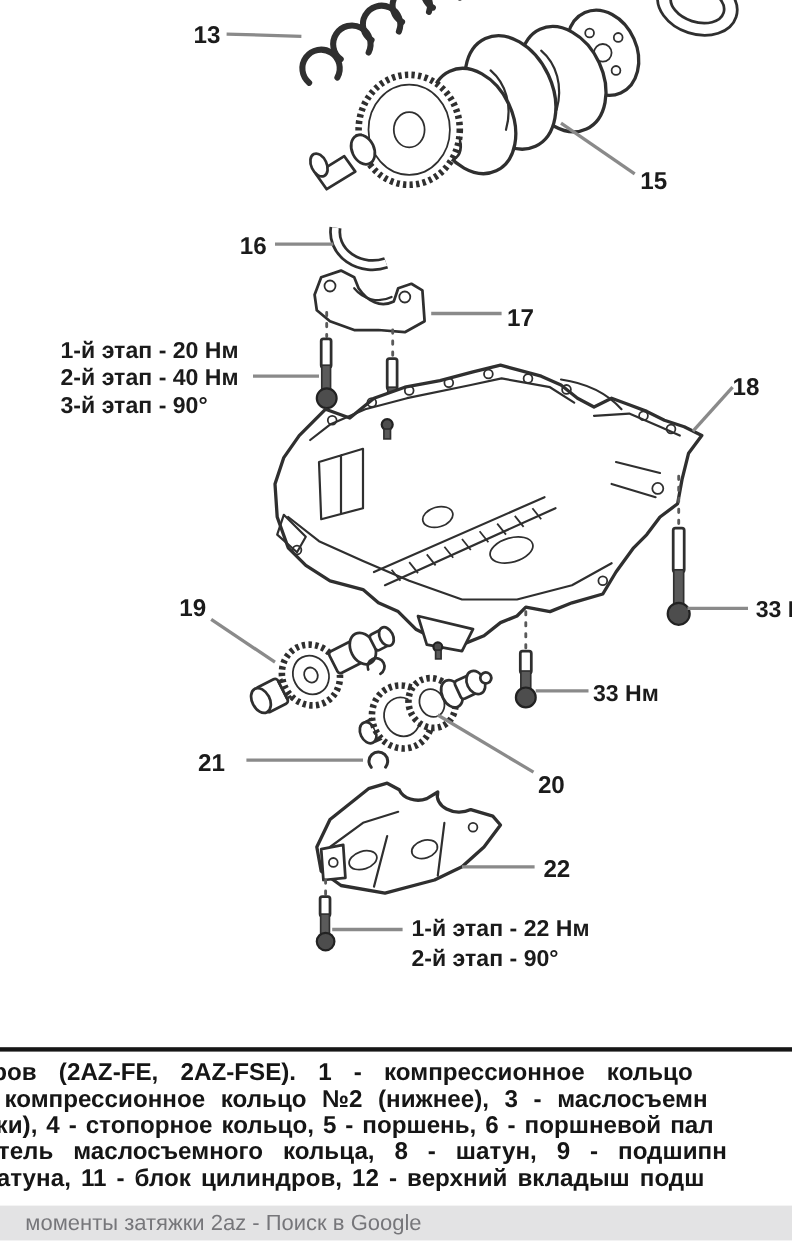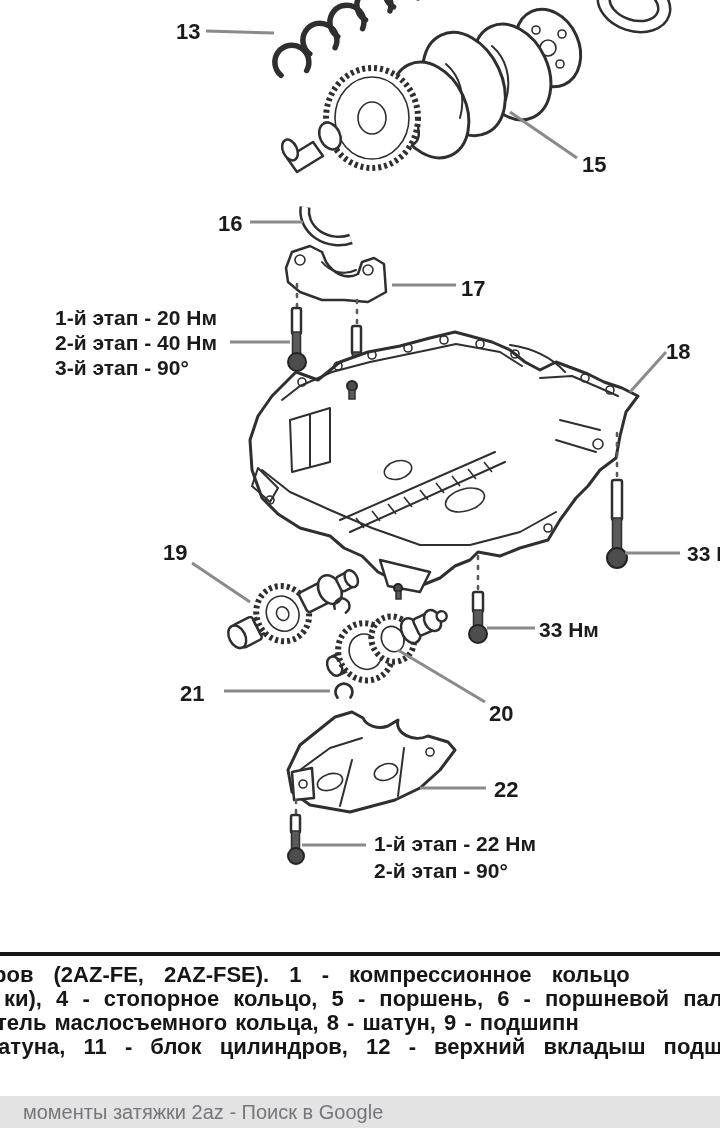--- a/index.html
+++ b/index.html
@@ -262,20 +262,21 @@
         <text class="torq" x="687" y="561">33 Н</text>
         <text class="torq" x="539" y="637">33 Нм</text>
         <text class="torq" x="374" y="851">1-й этап - 22 Нм</text>
         <text class="torq" x="374" y="878">2-й этап - 90°</text>
       </g>
     </svg>
   </div>
 
   <div id="footer-box">
     <div class="cap-line">ров (2AZ-FE, 2AZ-FSE). 1 - компрессионное кольцо</div>
+    <div class="cap-line">компрессионное кольцо №2 (нижнее), 3 - маслосъемн</div>
     <div class="cap-line">ки), 4 - стопорное кольцо, 5 - поршень, 6 - поршневой пал</div>
     <div class="cap-line">тель маслосъемного кольца, 8 - шатун, 9 - подшипн</div>
     <div class="cap-line">атуна, 11 - блок цилиндров, 12 - верхний вкладыш подш</div>
   </div>
 
   <div id="status-bar">
     <span>моменты затяжки 2az - Поиск в Google</span>
   </div>
 </div>
 

